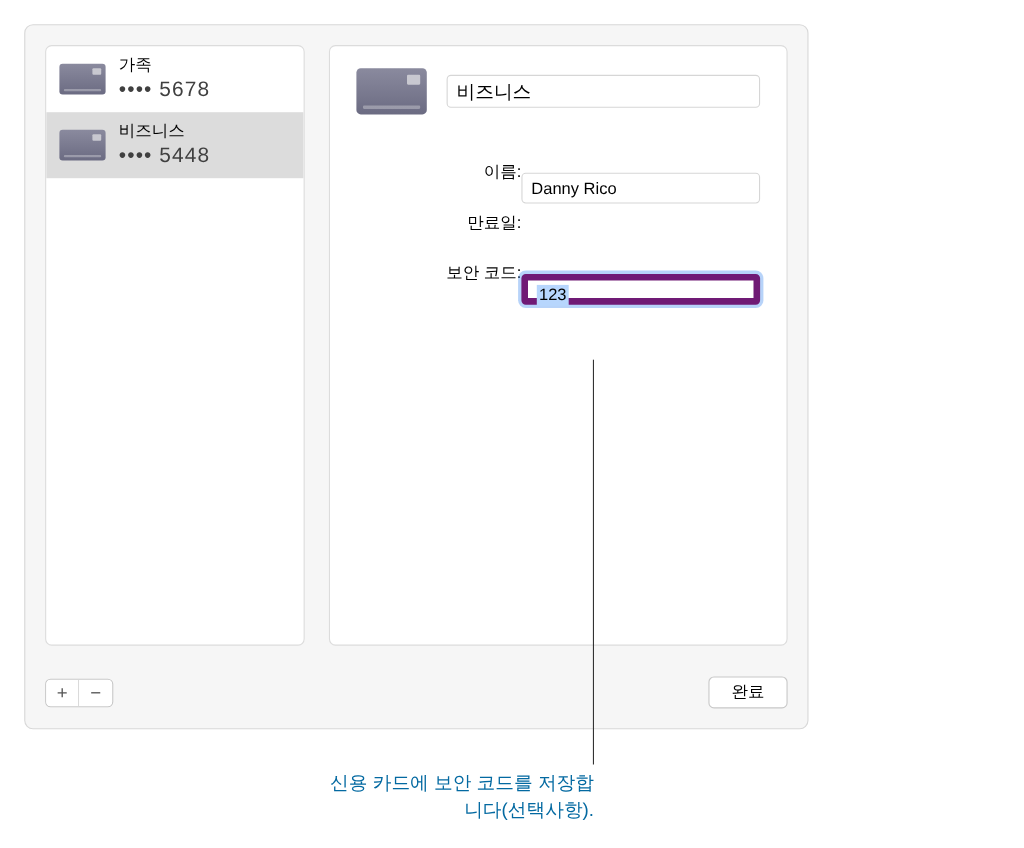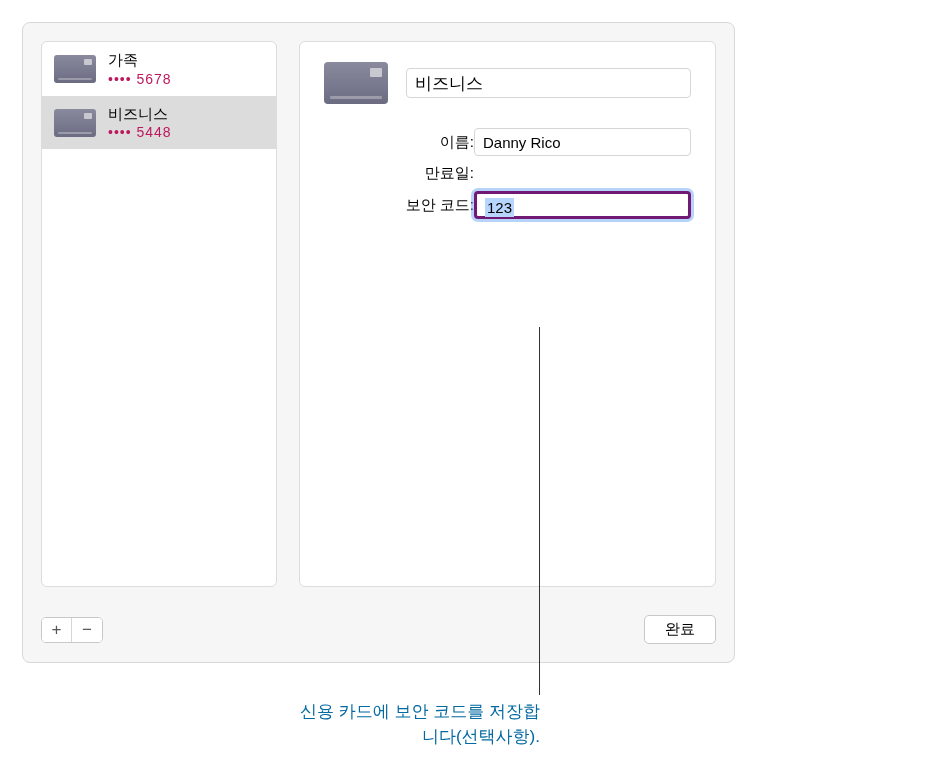--- a/index.html
+++ b/index.html
@@ -85,22 +85,22 @@
     .card-info {
       display: flex;
       flex-direction: column;
       line-height: 1.3;
     }
     .card-name {
       font-size: 15px;
       color: #000;
     }
     .card-number {
-      font-size: 14px;
-      color: #be185d;
+      font-size: 19px;
+      color: #404040;
       letter-spacing: 1px;
     }
     .detail-panel {
       flex: 1;
       background: #fff;
       border: 1px solid #dcdcdc;
       border-radius: 6px;
       padding: 20px 24px;
     }
     .detail-header {
@@ -163,23 +163,24 @@
     }
     .form-input {
       flex: 1;
       height: 28px;
       padding: 4px 8px;
       font-size: 15px;
       border: 1px solid #d6d6d6;
       border-radius: 4px;
       background: #fff;
       font-family: inherit;
+      margin-top: 29px;
     }
     .form-input.focused {
-      border: 3px solid #701a75;
+      border: 6px solid #701a75;
       box-shadow: 0 0 0 3px rgba(75,145,241,0.4);
     }
     .dots-input {
       letter-spacing: 2px;
       font-size: 12px;
     }
     .security-value {
       background: #b7d6fd;
       padding: 1px 2px;
       display: inline-block;

